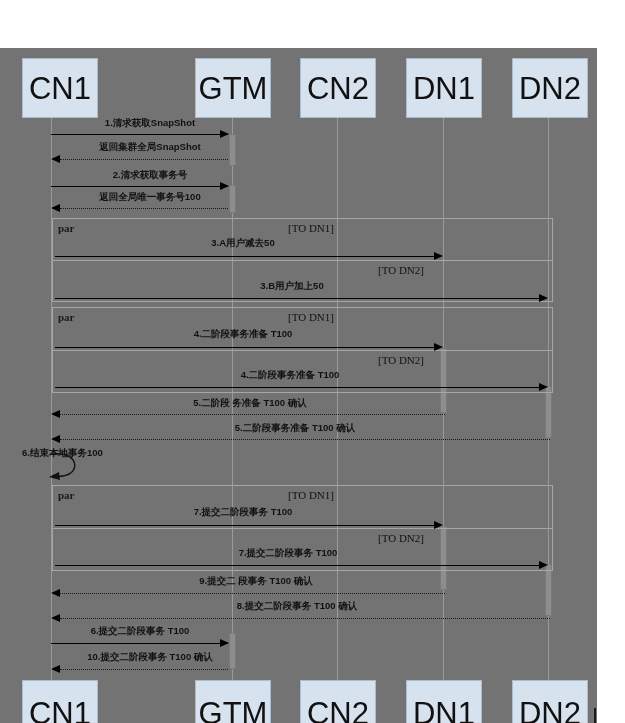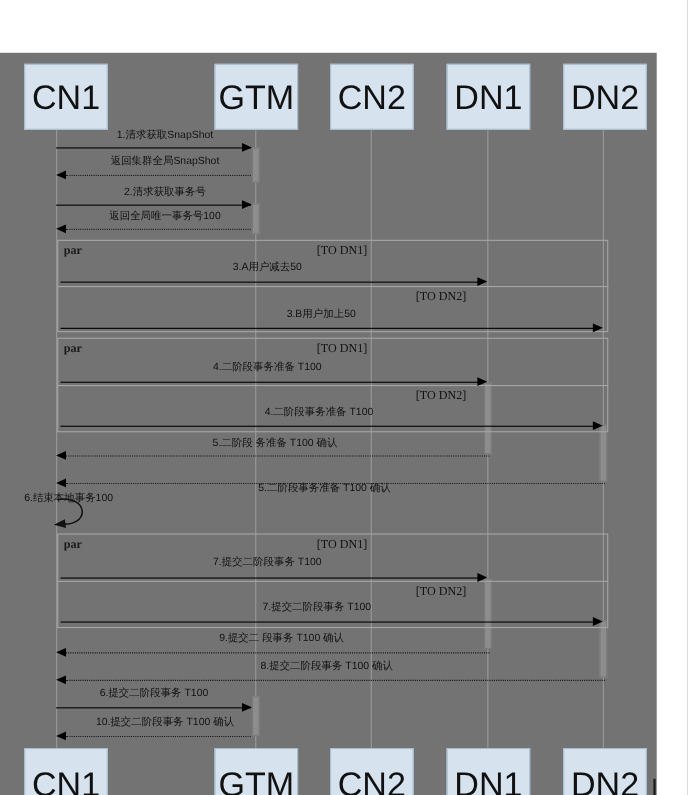--- a/index.html
+++ b/index.html
@@ -103,21 +103,21 @@
   .arrowhead.left {
     border-top: 4px solid transparent;
     border-bottom: 4px solid transparent;
     border-right: 9px solid #000000;
   }
   .msg-label {
     position: absolute;
     font-size: 9.5px;
     color: #111111;
     font-family: "Liberation Sans", "DejaVu Sans", sans-serif;
-    font-weight: 400;
+    font-weight: 700;
     white-space: nowrap;
     line-height: 1;
     transform: translateX(-50%);
   }
   .msg-label.left-anchored {
     transform: none;
   }
 
   
   .self-loop {
@@ -224,21 +224,21 @@
   <div class="arrowhead right" style="left:434px; top:295px;"></div>
 
   <div class="msg-label" style="left:290px; top:322px;">4.二阶段事务准备 T100</div>
   <div class="msg-line" style="left:55px; top:339px; width:485px;"></div>
   <div class="arrowhead right" style="left:539px; top:335px;"></div>
 
   <div class="msg-label" style="left:250px; top:350px;">5.二阶段  务准备  T100 确认</div>
   <div class="msg-line dashed" style="left:60px; top:366px; width:385px;"></div>
   <div class="arrowhead left" style="left:51px; top:362px;"></div>
 
-  <div class="msg-label" style="left:295px; top:391px;">5.二阶段事务准备 T100 确认</div>
+  <div class="msg-label" style="left:295px; top:375px;">5.二阶段事务准备 T100 确认</div>
   <div class="msg-line dashed" style="left:60px; top:391px; width:490px;"></div>
   <div class="arrowhead left" style="left:51px; top:387px;"></div>
 
   <div class="msg-label left-anchored" style="left:22px; top:400px;">6.结束本地事务100</div>
   <svg class="self-loop" width="46" height="44" viewBox="0 0 46 44" style="left:48px; top:390px;">
     <path d="M 4 16 C 34 12, 34 42, 6 38" fill="none" stroke="#111111" stroke-width="1.4"></path>
     <polygon points="11,34 1,39 12,42" fill="#111111"></polygon>
   </svg>
 
   <div class="fragment" style="left:52px; top:437px; width:501px; height:86px;"></div>

